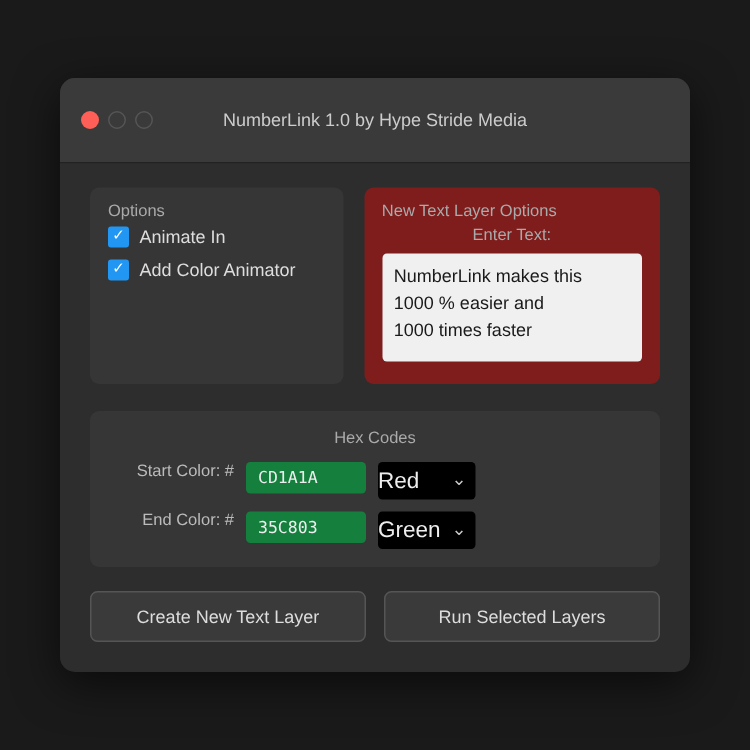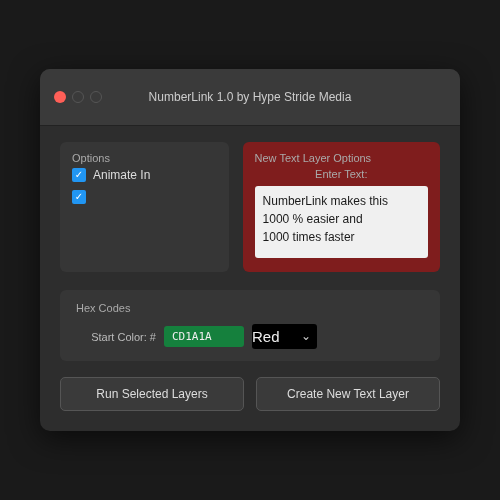--- a/index.html
+++ b/index.html
@@ -149,26 +149,27 @@
     .hex-section {
       background: #363636;
       border-radius: 6px;
       padding: 12px 16px;
       margin-bottom: 16px;
     }
 
     .hex-section-title {
       color: #aaa;
       font-size: 11px;
+      text-align: center;
       margin-bottom: 10px;
     }
 
     .color-row {
       display: flex;
-      align-items: center;
+      align-items: flex-start;
       gap: 8px;
       margin-bottom: 8px;
     }
 
     .color-row:last-child {
       margin-bottom: 0;
     }
 
     .color-label {
       color: #bbb;
@@ -257,20 +258,21 @@
         <div class="checkbox-row">
           <div class="checkbox">
             <span class="checkbox-check">✓</span>
           </div>
           <span class="checkbox-label">Animate In</span>
         </div>
         <div class="checkbox-row">
           <div class="checkbox">
             <span class="checkbox-check">✓</span>
           </div>
+          <span class="checkbox-label">Add Color Animator</span>
         </div>
       </div>
 
       <div class="panel-right">
         <div class="panel-title">New Text Layer Options</div>
         <div class="enter-text-label">Enter Text:</div>
         <textarea class="text-area" style="">NumberLink makes this
 1000 % easier and
 1000 times faster</textarea>
       </div>
@@ -288,20 +290,34 @@
             <option>Red</option>
             <option>Green</option>
             <option>Blue</option>
             <option>Yellow</option>
             <option>White</option>
             <option>Black</option>
           </select>
         </div>
       </div>
 
+      <div class="color-row">
+        <span class="color-label">End Color: #</span>
+        <input type="text" class="hex-input" value="35C803" style="">
+        <div class="select-wrapper">
+          <select class="color-select">
+            <option>Red</option>
+            <option selected="">Green</option>
+            <option>Blue</option>
+            <option>Yellow</option>
+            <option>White</option>
+            <option>Black</option>
+          </select>
+        </div>
+      </div>
     </div>
 
     <div class="buttons-row">
+      <button class="action-btn">Create New Text Layer</button>
       <button class="action-btn">Run Selected Layers</button>
-      <button class="action-btn">Create New Text Layer</button>
     </div>
   </div>
 </div>
 
 </body></html>

